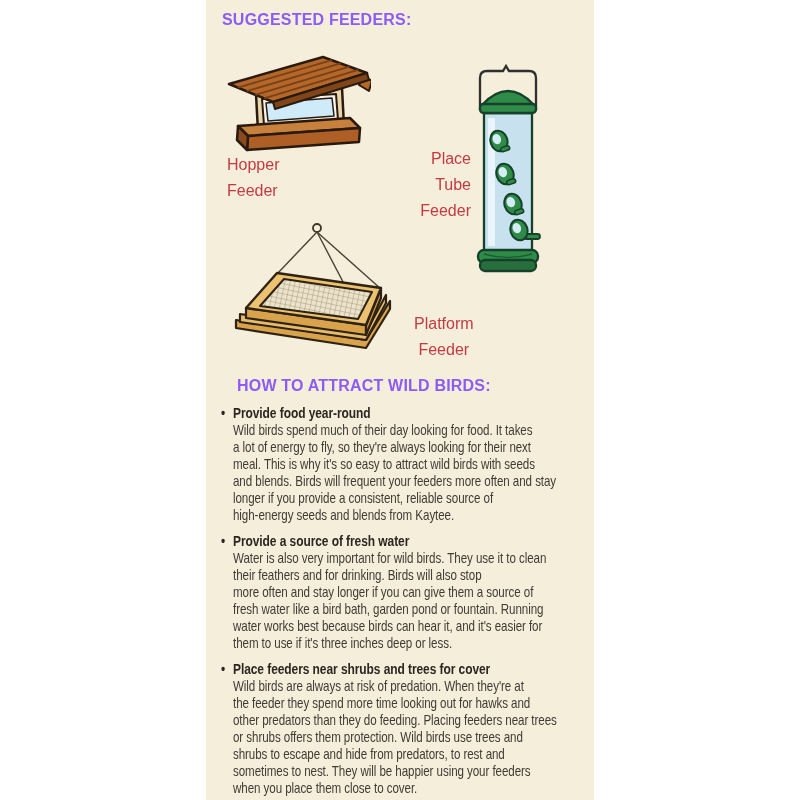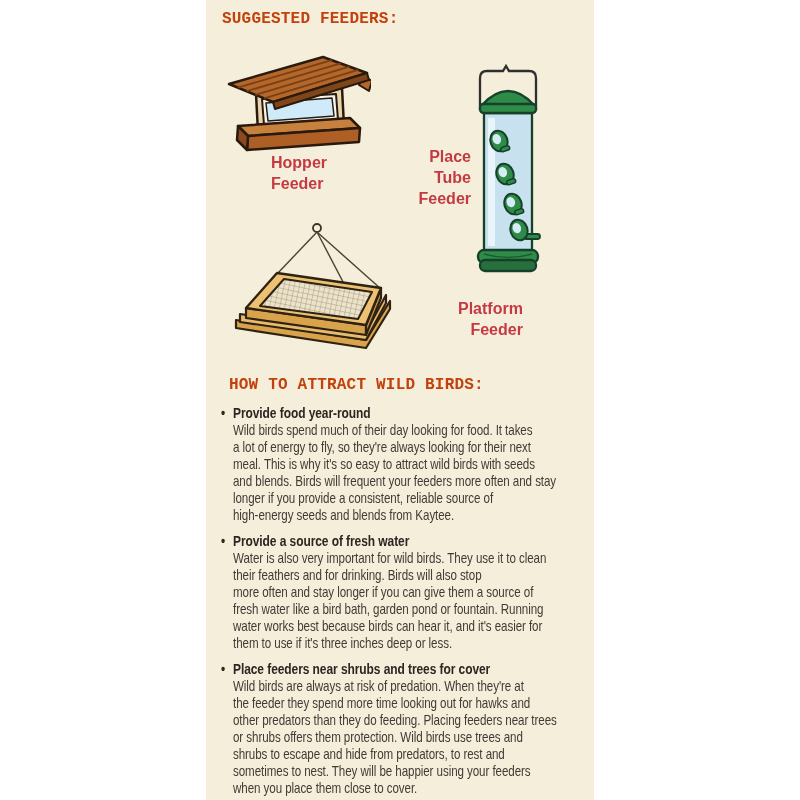--- a/index.html
+++ b/index.html
@@ -5,32 +5,32 @@
   html,body{margin:0;padding:0;}
   body{
     width:800px;height:800px;background:#ffffff;position:relative;overflow:hidden;
     font-family:"Liberation Sans",sans-serif;
   }
   .panel{
     position:absolute;left:206px;top:0;width:388px;height:800px;
     background:#f5eedb;
   }
   .red-heading{
-    position:absolute;color:#c2410c;font-weight:700;font-size:16px;
-    letter-spacing:.2px;line-height:19px;white-space:pre-line;font-family:Liberation Mono, monospace;
+    position:absolute;color:#8b5cf6;font-weight:700;font-size:16px;
+    letter-spacing:.2px;line-height:19px;white-space:pre-line;
   }
   .sf-heading{left:16px;top:10px;}
-  .howto-heading{position:static;margin:0 0 9px 8px;}
+  .howto-heading{position:static;margin:0 0 9px 16px;}
   .feeder-label{
-    position:absolute;color:#c43a43;font-weight:700;font-size:16px;
-    line-height:21px;white-space:pre-line;margin-left:44px;
+    position:absolute;color:#c43a43;font-weight:400;font-size:16px;
+    line-height:26px;white-space:pre-line;
   }
   .label-hopper{left:21px;top:152px;text-align:left;}
   .label-tube{right:123px;top:146px;text-align:right;}
-  .label-platform{left:208px;top:298px;text-align:right;}
+  .label-platform{left:208px;top:311px;text-align:center;}
   .illus{position:absolute;}
   .illus-hopper{left:20px;top:52px;}
   .illus-tube{left:264px;top:64px;}
   .illus-platform{left:26px;top:216px;}
   .howto{position:absolute;left:15px;top:376px;width:365px;}
   .tips{width:452px;transform:scaleX(0.80);transform-origin:0 0;}
   .tip{margin:0 0 8px 0;}
   .tip-head{display:flex;color:#2b2621;}
   .tip-bullet{width:15px;font-size:15px;font-weight:700;line-height:18px;}
   .tip-title{font-size:15px;font-weight:700;line-height:18px;letter-spacing:-.1px;}

